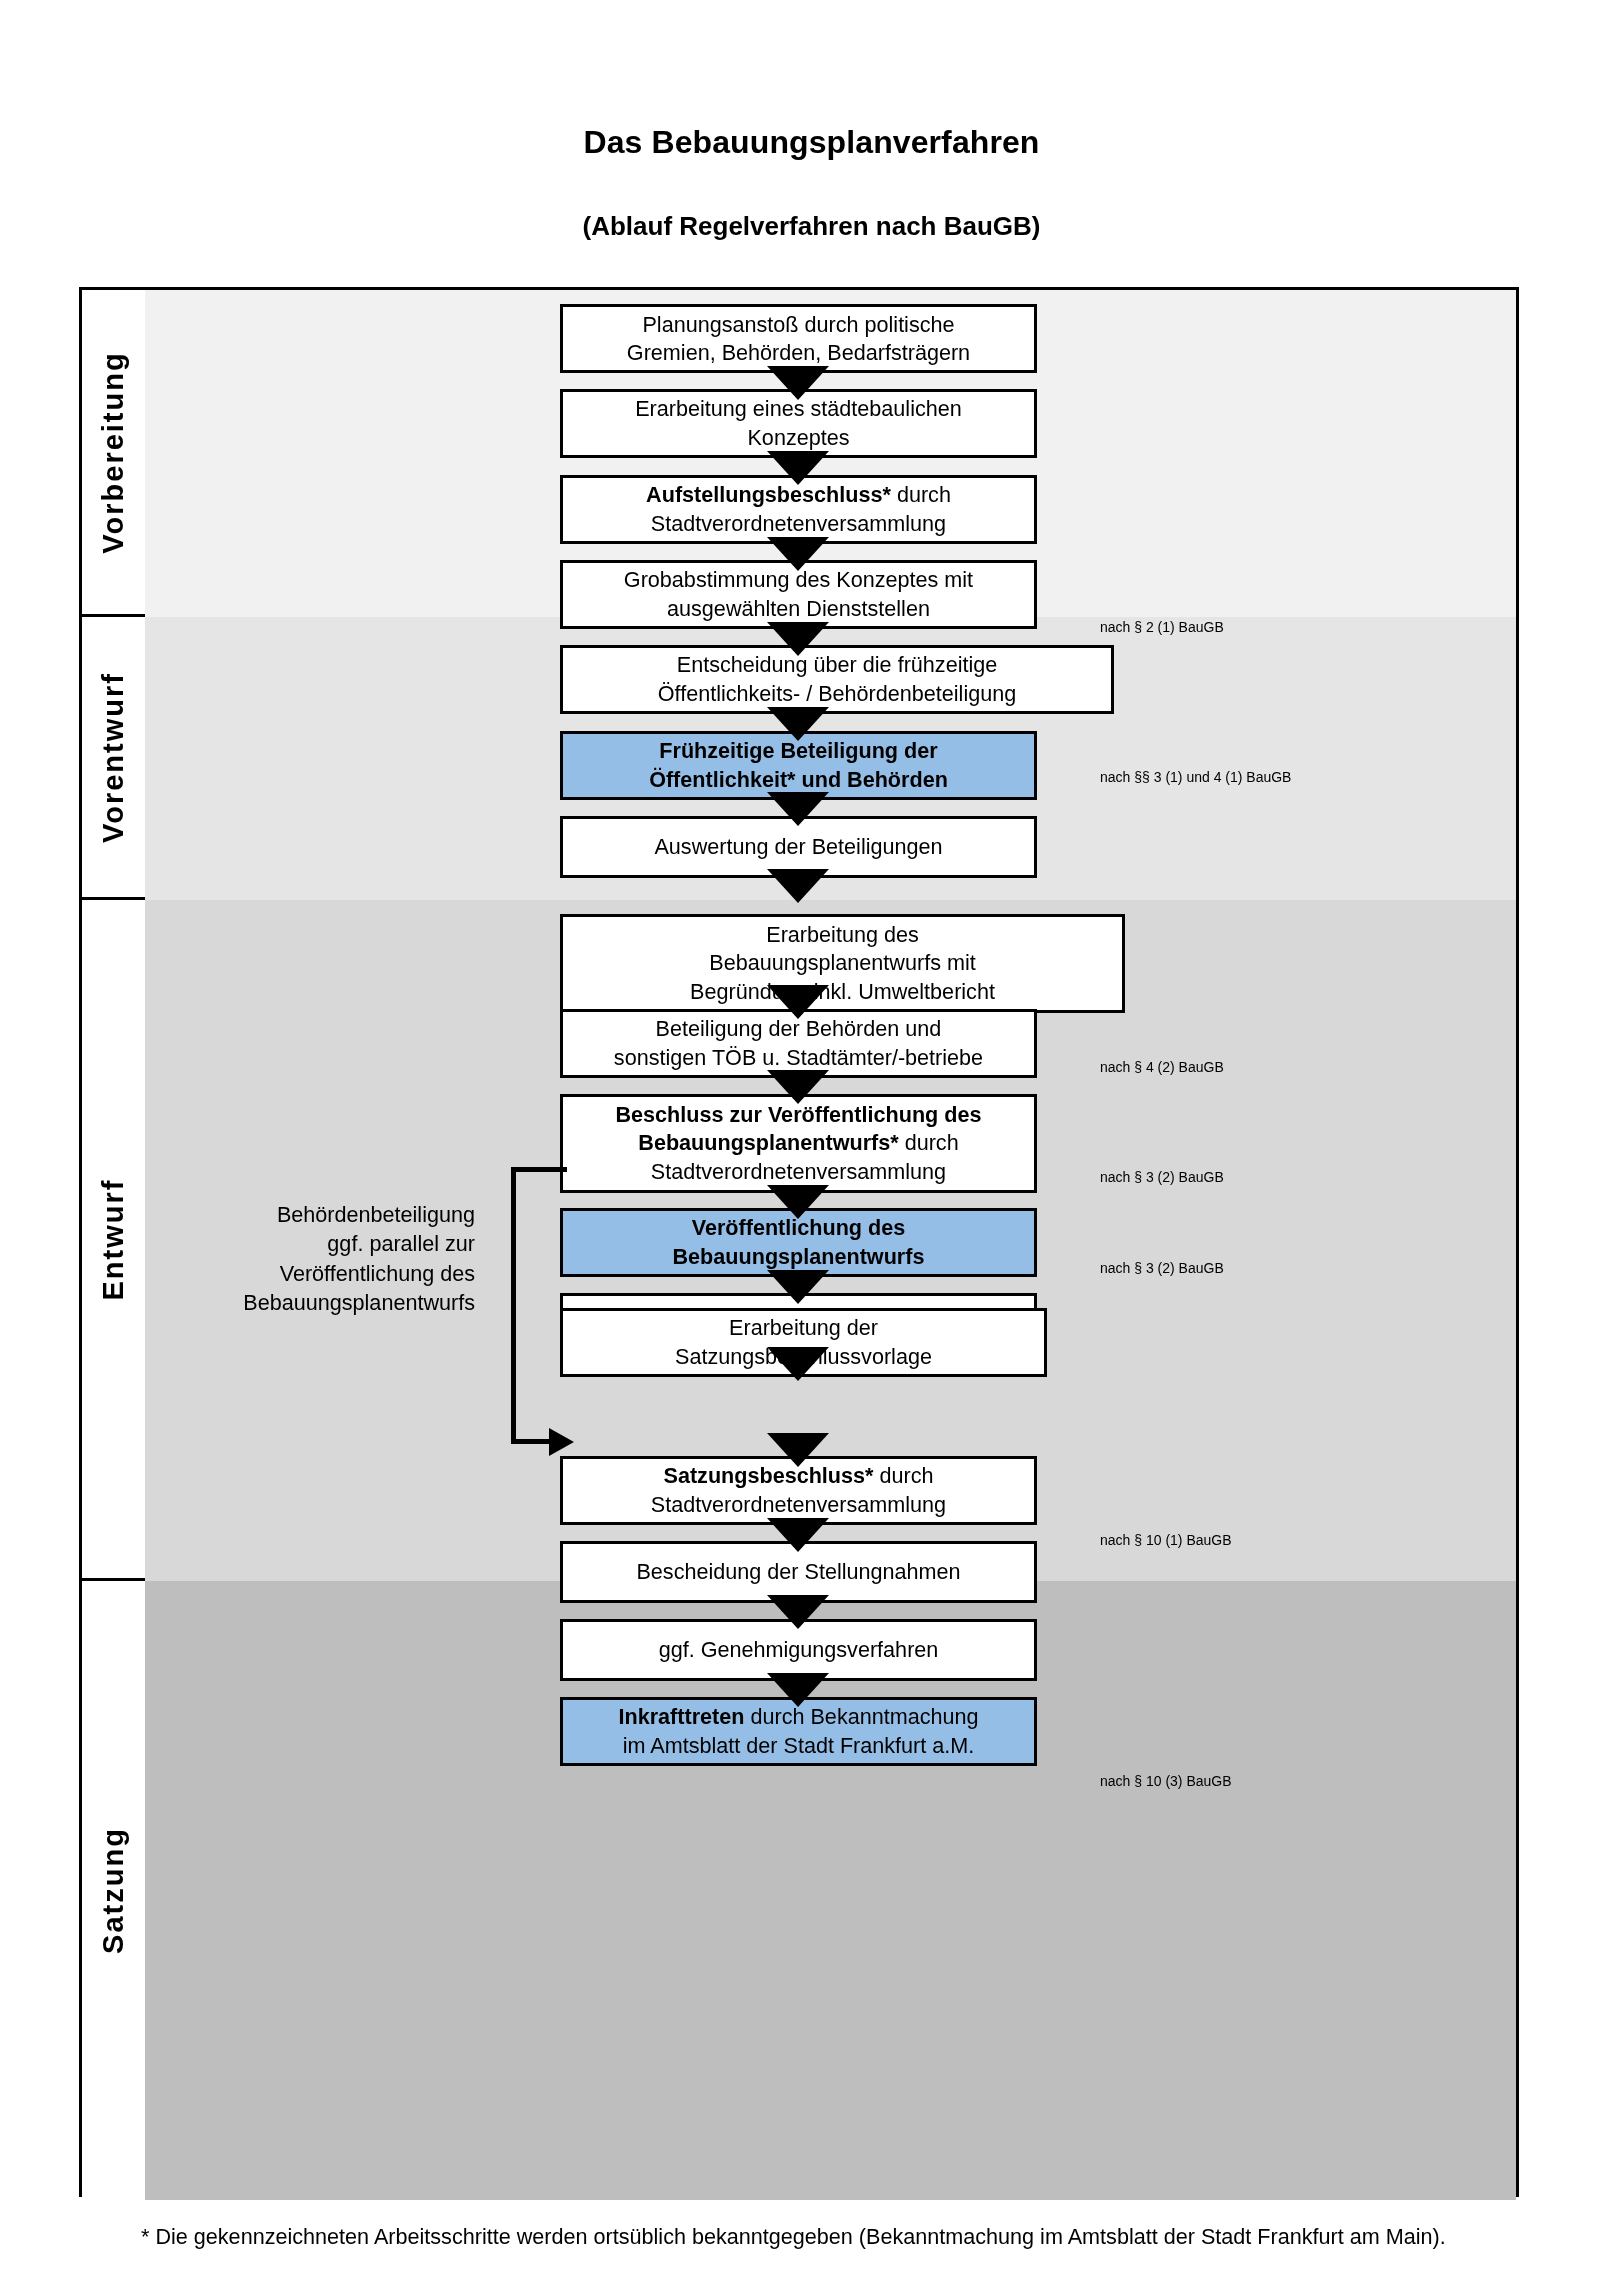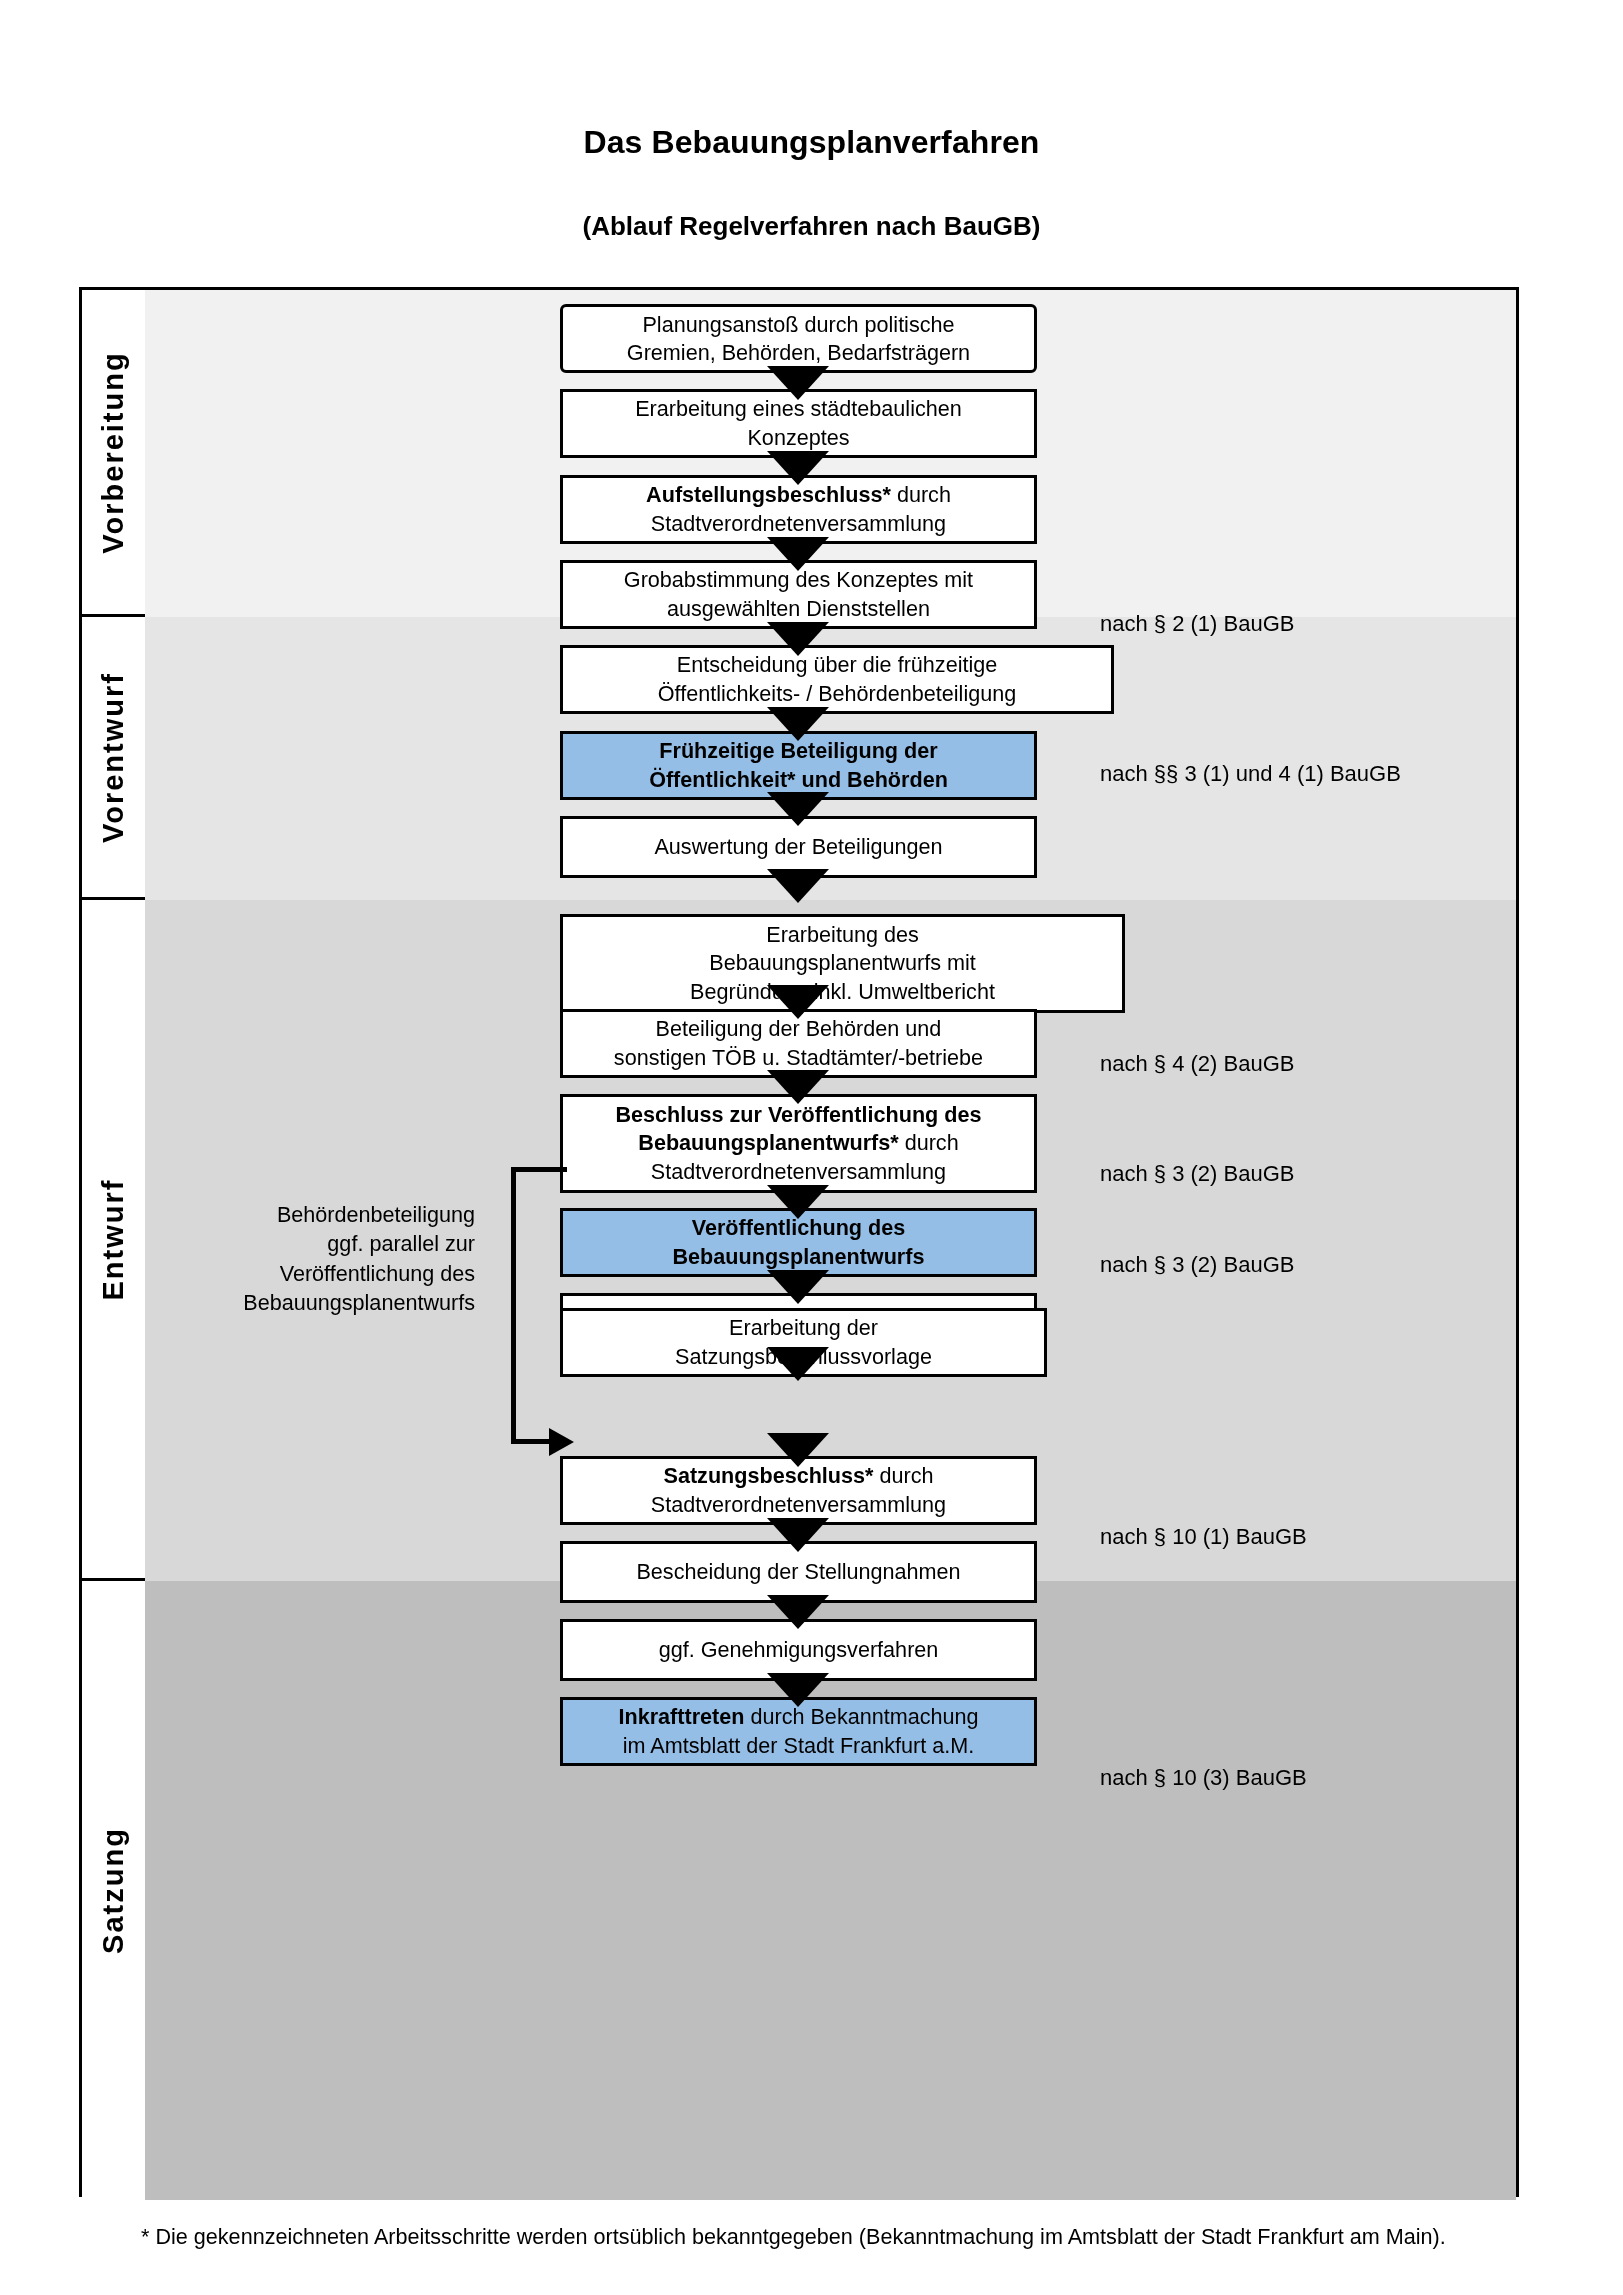--- a/index.html
+++ b/index.html
@@ -58,21 +58,21 @@
   
   .arrow-down{
     position:absolute;width:0;height:0;z-index:6;
     border-left:31px solid transparent;
     border-right:31px solid transparent;
     border-top:34px solid #000;
   }
 
   
   .law-note{
-    position:absolute;font-size:22px;white-space:nowrap;z-index:5;
+    position:absolute;font-size:14px;white-space:nowrap;z-index:5;margin-top:8px;
   }
 
   
   #side-note{
     position:absolute;text-align:center;font-size:21.6px;line-height:1.36;
     z-index:5;
   }
 
   
   #elbow{position:absolute;z-index:5;}
@@ -114,21 +114,21 @@
       </div>
       <div class="phase-label div" style="top: 610px; height: 681px;">
         <span class="txt">Entwurf</span>
       </div>
       <div class="phase-label" style="top: 1291px; height: 619px;">
         <span class="txt">Satzung</span>
       </div>
     </div>
 
   <div class="abs" id="flow-layer" style="left:0;top:0;width:100%;height:100%;">
-      <div class="flow-box" style="left: 478px; width: 477px; top: 14.4px; height: 69px; border-radius: 6px;">
+      <div class="flow-box" style="left: 478px; width: 477px; top: 14.4px; height: 69px;">
         <div>
           <div>Planungsanstoß durch politische</div>
           <div>Gremien, Behörden, Bedarfsträgern</div>
         </div>
       </div>
       <div class="arrow-down" style="left: 685px; top: 76px;"></div>
       <div class="flow-box" style="left: 478px; width: 477px; top: 99px; height: 69px;">
         <div>
           <div>Erarbeitung eines städtebaulichen</div>
           <div>Konzeptes</div>

